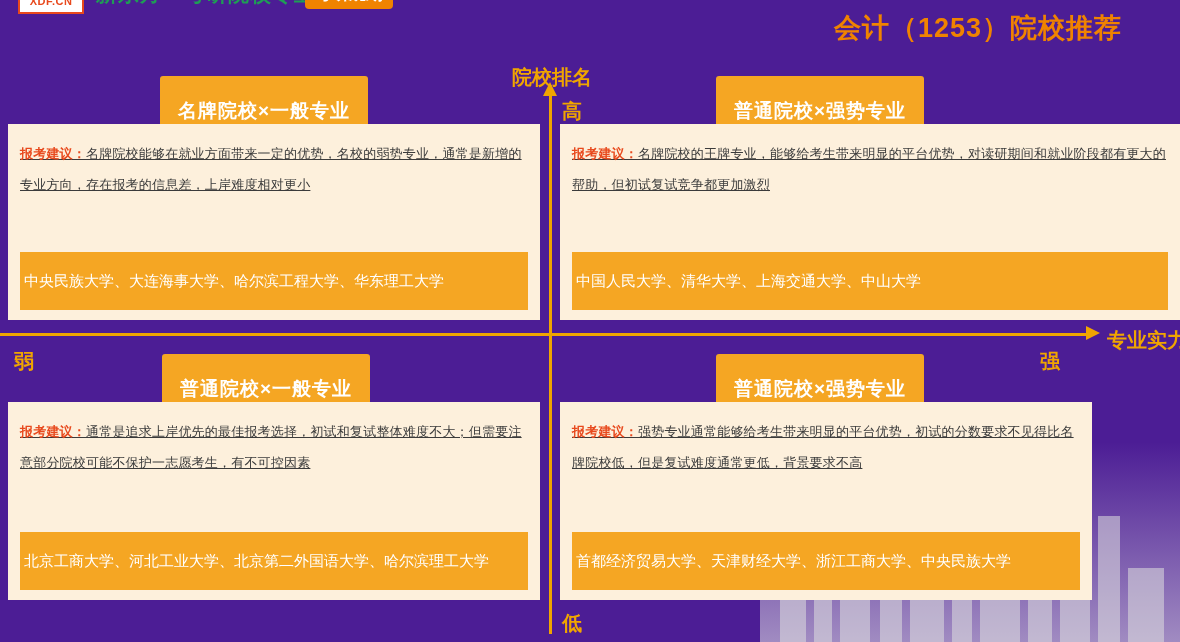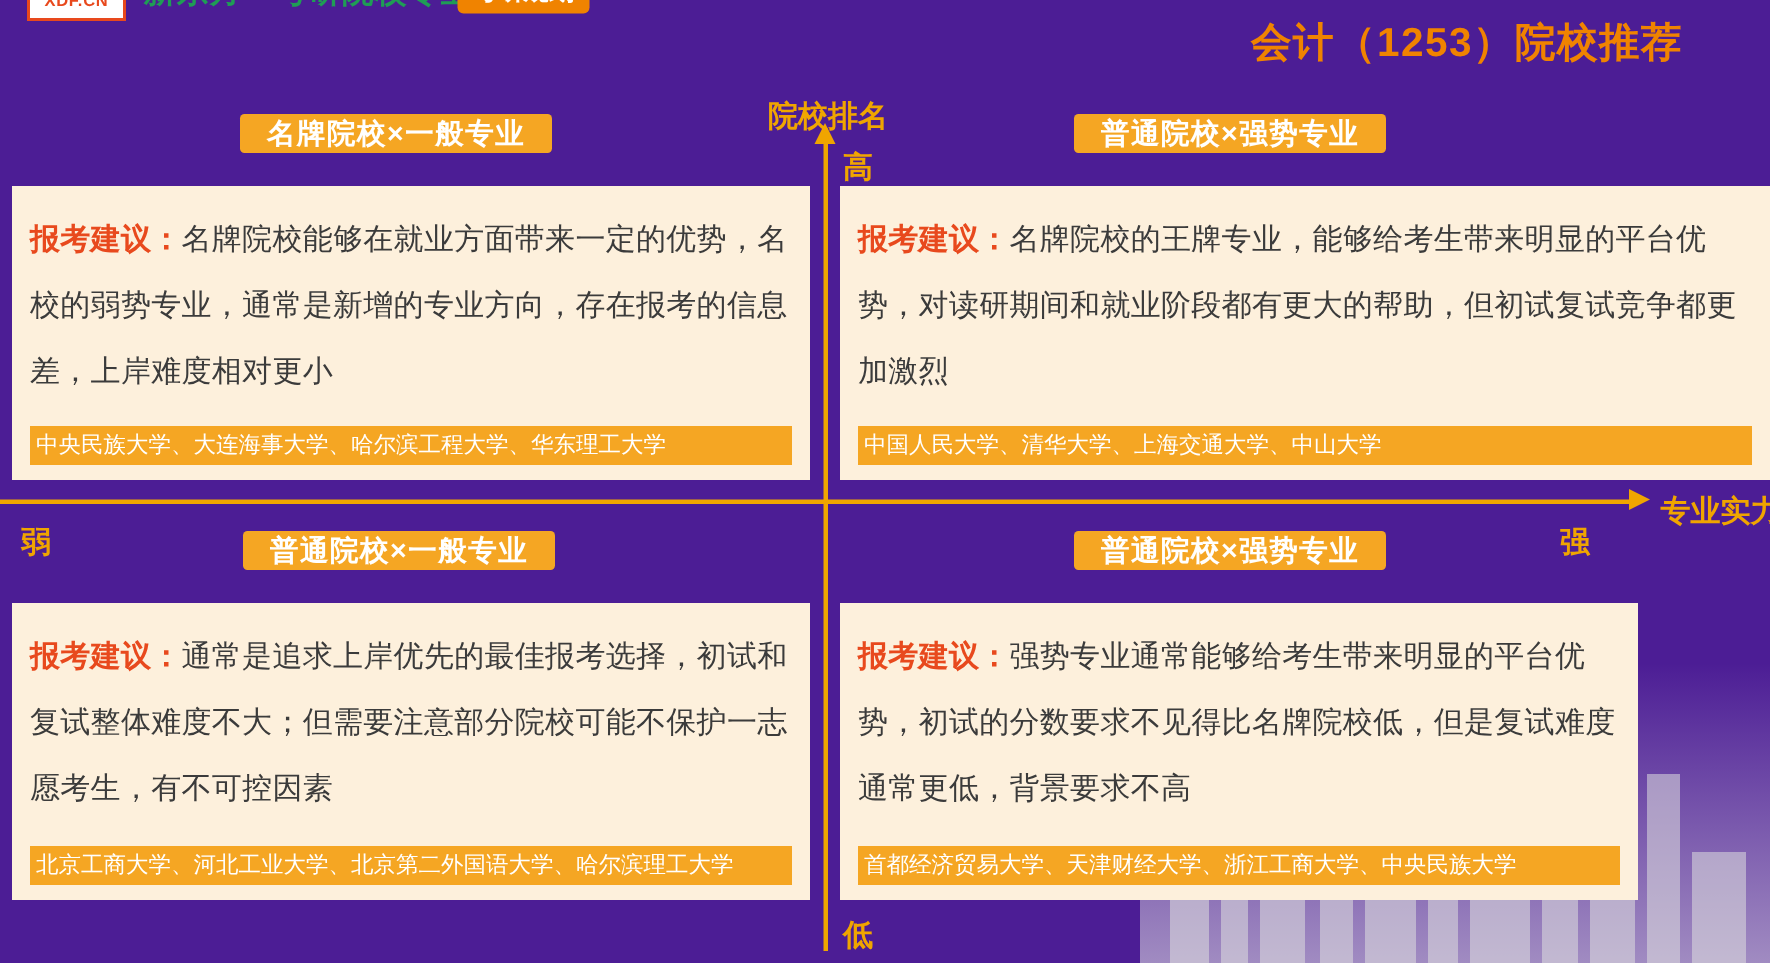--- a/index.html
+++ b/index.html
@@ -143,21 +143,21 @@
   .lbl-weak   { left: 14px;  top: 348px; }
   .lbl-strong { left: 1040px;top: 348px; }
 
   
   .q-head {
     position: absolute;
     background: #f5a623;
     color: #ffffff;
     font-size: 19px;
     font-weight: bold;
-    padding: 0 18px;
+    padding: 22px 18px;
     border-radius: 3px;
     white-space: nowrap;
     letter-spacing: 1px;
   }
   .qh-tl { left: 160px; top: 76px; }
   .qh-tr { left: 716px; top: 76px; }
   .qh-bl { left: 162px; top: 354px; }
   .qh-br { left: 716px; top: 354px; }
 
   
@@ -166,39 +166,40 @@
     background: #fdf0dc;
     box-sizing: border-box;
     padding: 14px 12px 10px 12px;
   }
   .card-tl { left: 8px;   top: 124px; width: 532px; height: 196px; }
   .card-tr { left: 560px; top: 124px; width: 620px; height: 196px; }
   .card-bl { left: 8px;   top: 402px; width: 532px; height: 198px; }
   .card-br { left: 560px; top: 402px; width: 532px; height: 198px; }
 
   .card-text {
-    font-size: 20px;
-    line-height: 44px;
+    font-size: 13px;
+    line-height: 31px;
     color: #3b3b3b;
     letter-spacing: 0.2px;
+    text-decoration: underline;
   }
   .rec-label {
     color: #e8491d;
     font-weight: bold;
   }
   .schools {
     position: absolute;
     left: 12px;
     right: 12px;
     bottom: 10px;
     background: #f5a623;
     color: #ffffff;
     font-size: 15px;
     line-height: 24px;
-    padding: 1px 4px;
+    padding: 17px 4px;
     box-sizing: border-box;
   }
   .schools.two-line {
     line-height: 24px;
   }
 </style>
 </head>
 <body>
 
 <div class="page">

